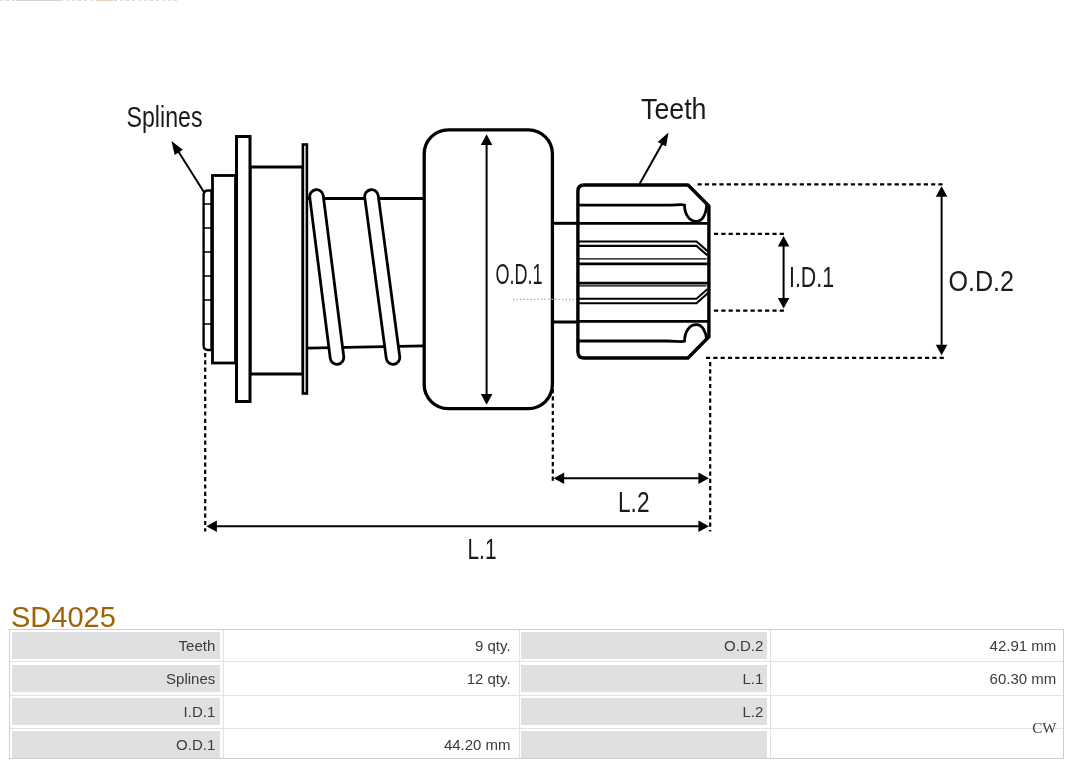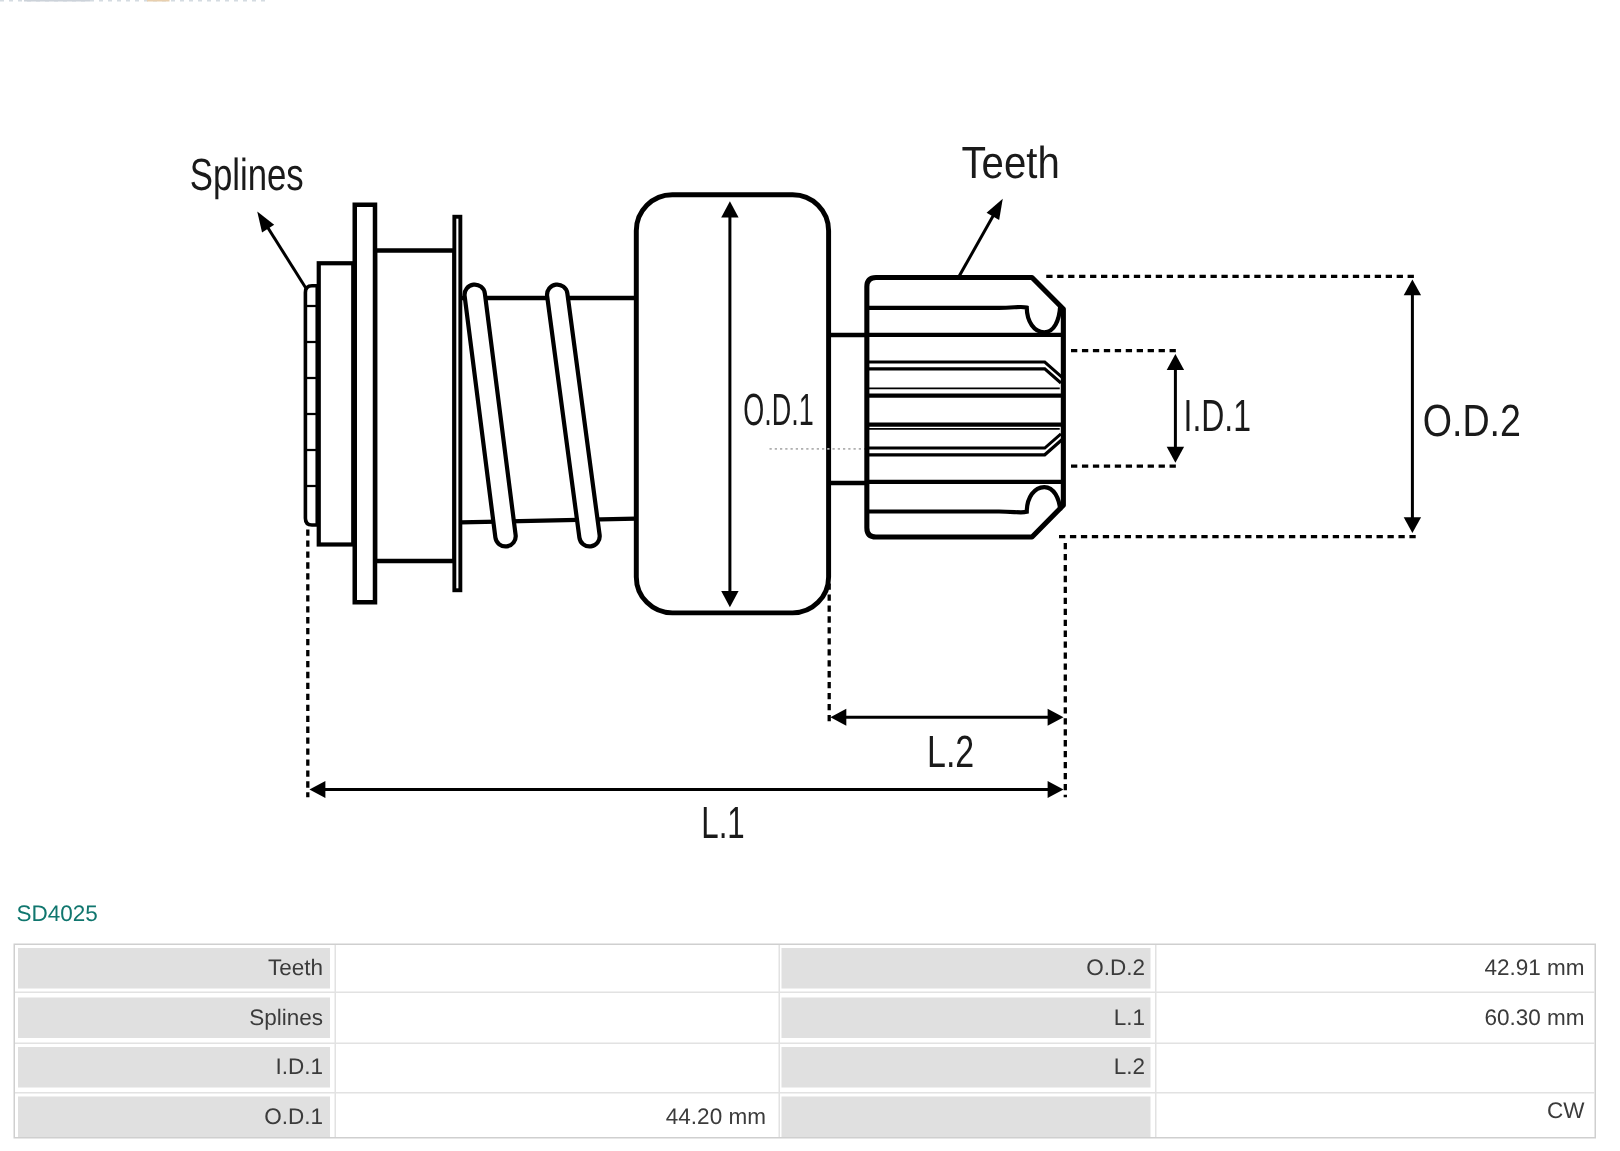--- a/index.html
+++ b/index.html
@@ -111,47 +111,49 @@
   <text x="126.5" y="126.5" textLength="76" lengthAdjust="spacingAndGlyphs">Splines</text>
   <text x="641" y="118.5" textLength="65.5" lengthAdjust="spacingAndGlyphs">Teeth</text>
   <text x="495.5" y="283.5" textLength="47" lengthAdjust="spacingAndGlyphs">O.D.1</text>
   <text x="789" y="287" textLength="45" lengthAdjust="spacingAndGlyphs">I.D.1</text>
   <text x="948.5" y="290.5" textLength="65.5" lengthAdjust="spacingAndGlyphs">O.D.2</text>
   <text x="618" y="511.5" textLength="31.5" lengthAdjust="spacingAndGlyphs">L.2</text>
   <text x="467.5" y="558.5" textLength="29" lengthAdjust="spacingAndGlyphs">L.1</text>
 </g>
 </svg>
 
-<div class="abs" style="left:11px;top:601px;font-size:15px;color:#0f766e;filter:grayscale(0.01);">SD4025</div>
+<div class="abs" style="left:11px;top:601px;font-size:29px;color:#a16207;filter:grayscale(0.01);">SD4025</div>
 
 <div class="abs" style="left:9px;top:629px;width:1055px;height:130px;
      border:1px solid #cfcfcf;box-sizing:border-box;background:#fff;">
   <div class="abs" style="left:212.7px;top:0;width:1px;height:128px;background:#e2e2e2;"></div>
   <div class="abs" style="left:508.9px;top:0;width:1px;height:128px;background:#e2e2e2;"></div>
   <div class="abs" style="left:760.1px;top:0;width:1px;height:128px;background:#e2e2e2;"></div>
   <div class="abs" style="left:0;top:31.3px;width:1053px;height:1px;background:#e2e2e2;"></div>
   <div class="abs" style="left:0;top:64.5px;width:1053px;height:1px;background:#e2e2e2;"></div>
   <div class="abs" style="left:0;top:97.7px;width:1053px;height:1px;background:#e2e2e2;"></div>
 
   <div class="abs" style="left:2px;top:1.5px;width:208px;height:27.4px;background:#e0e0e0;"></div>
   <div class="abs" style="left:510.5px;top:1.5px;width:246.5px;height:27.4px;background:#e0e0e0;"></div>
   <div class="abs" style="left:2px;top:34.7px;width:208px;height:27.4px;background:#e0e0e0;"></div>
   <div class="abs" style="left:510.5px;top:34.7px;width:246.5px;height:27.4px;background:#e0e0e0;"></div>
   <div class="abs" style="left:2px;top:67.9px;width:208px;height:27.4px;background:#e0e0e0;"></div>
   <div class="abs" style="left:510.5px;top:67.9px;width:246.5px;height:27.4px;background:#e0e0e0;"></div>
   <div class="abs" style="left:2px;top:101.1px;width:208px;height:27.4px;background:#e0e0e0;"></div>
   <div class="abs" style="left:510.5px;top:101.1px;width:246.5px;height:27.4px;background:#e0e0e0;"></div>
 
   <div class="cellt" style="left:2px;top:1.5px;width:203.3px;">Teeth</div>
+  <div class="cellt" style="left:220px;top:1.5px;width:280.6px;">9 qty.</div>
   <div class="cellt" style="left:515px;top:1.5px;width:238.3px;">O.D.2</div>
   <div class="cellt" style="left:770px;top:1.5px;width:276.3px;">42.91 mm</div>
 
   <div class="cellt" style="left:2px;top:34.7px;width:203.3px;">Splines</div>
+  <div class="cellt" style="left:220px;top:34.7px;width:280.6px;">12 qty.</div>
   <div class="cellt" style="left:515px;top:34.7px;width:238.3px;">L.1</div>
   <div class="cellt" style="left:770px;top:34.7px;width:276.3px;">60.30 mm</div>
 
   <div class="cellt" style="left:2px;top:67.9px;width:203.3px;">I.D.1</div>
   <div class="cellt" style="left:515px;top:67.9px;width:238.3px;">L.2</div>
 
   <div class="cellt" style="left:2px;top:101.1px;width:203.3px;">O.D.1</div>
   <div class="cellt" style="left:220px;top:101.1px;width:280.6px;text-align:right;">44.20 mm</div>
-  <div class="cellt" style="left:770px;top:97px;width:276.3px;">CW</div>
+  <div class="cellt" style="left:770px;top:85px;width:276.3px;font-family:Liberation Serif, serif;">CW</div>
 </div>
 
 </body></html>

